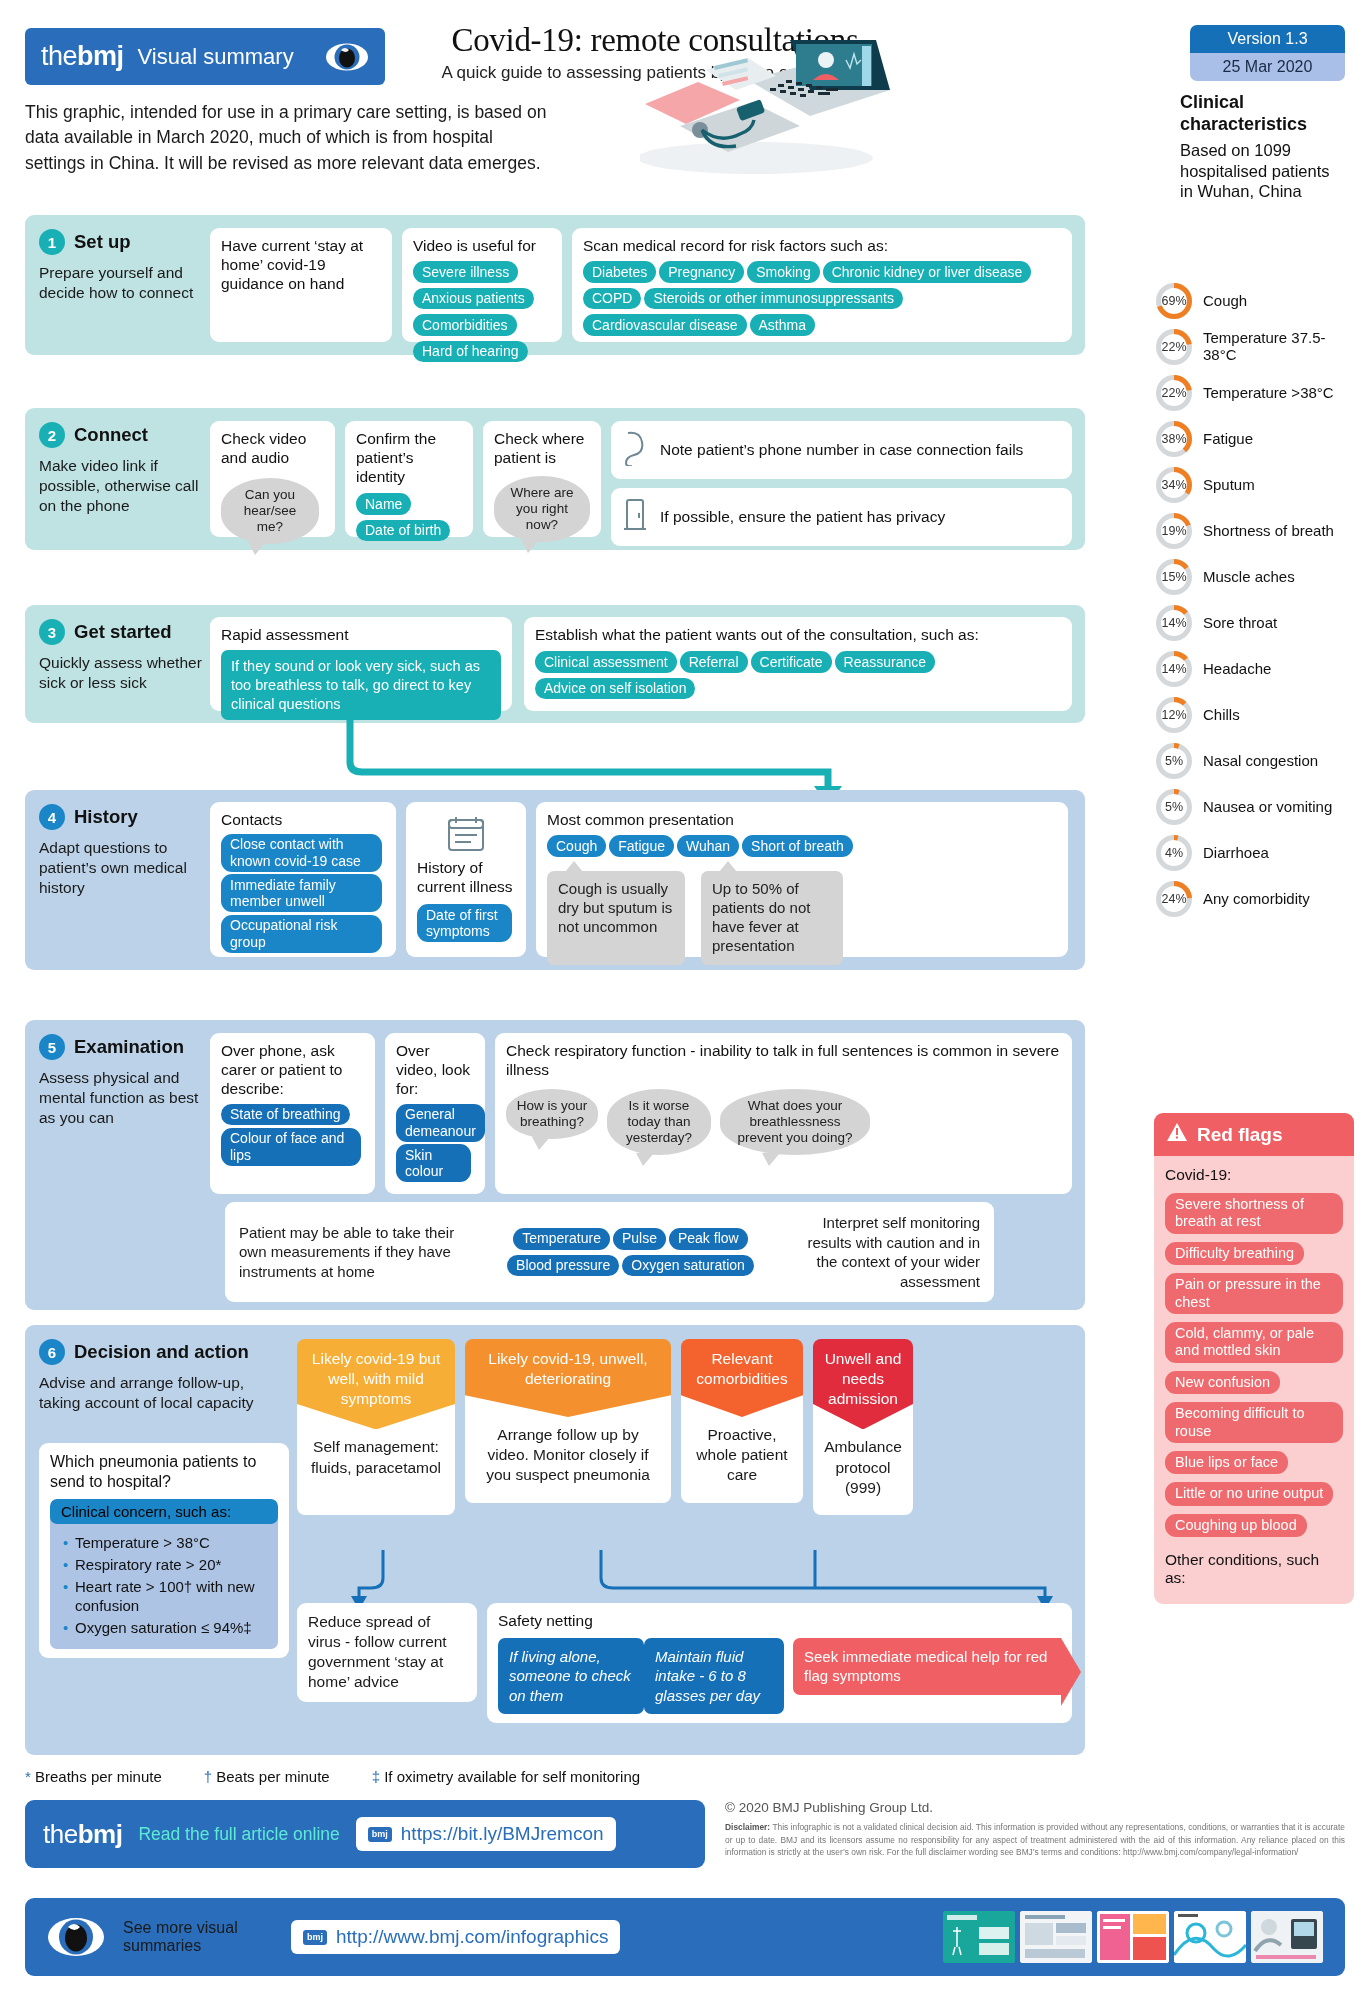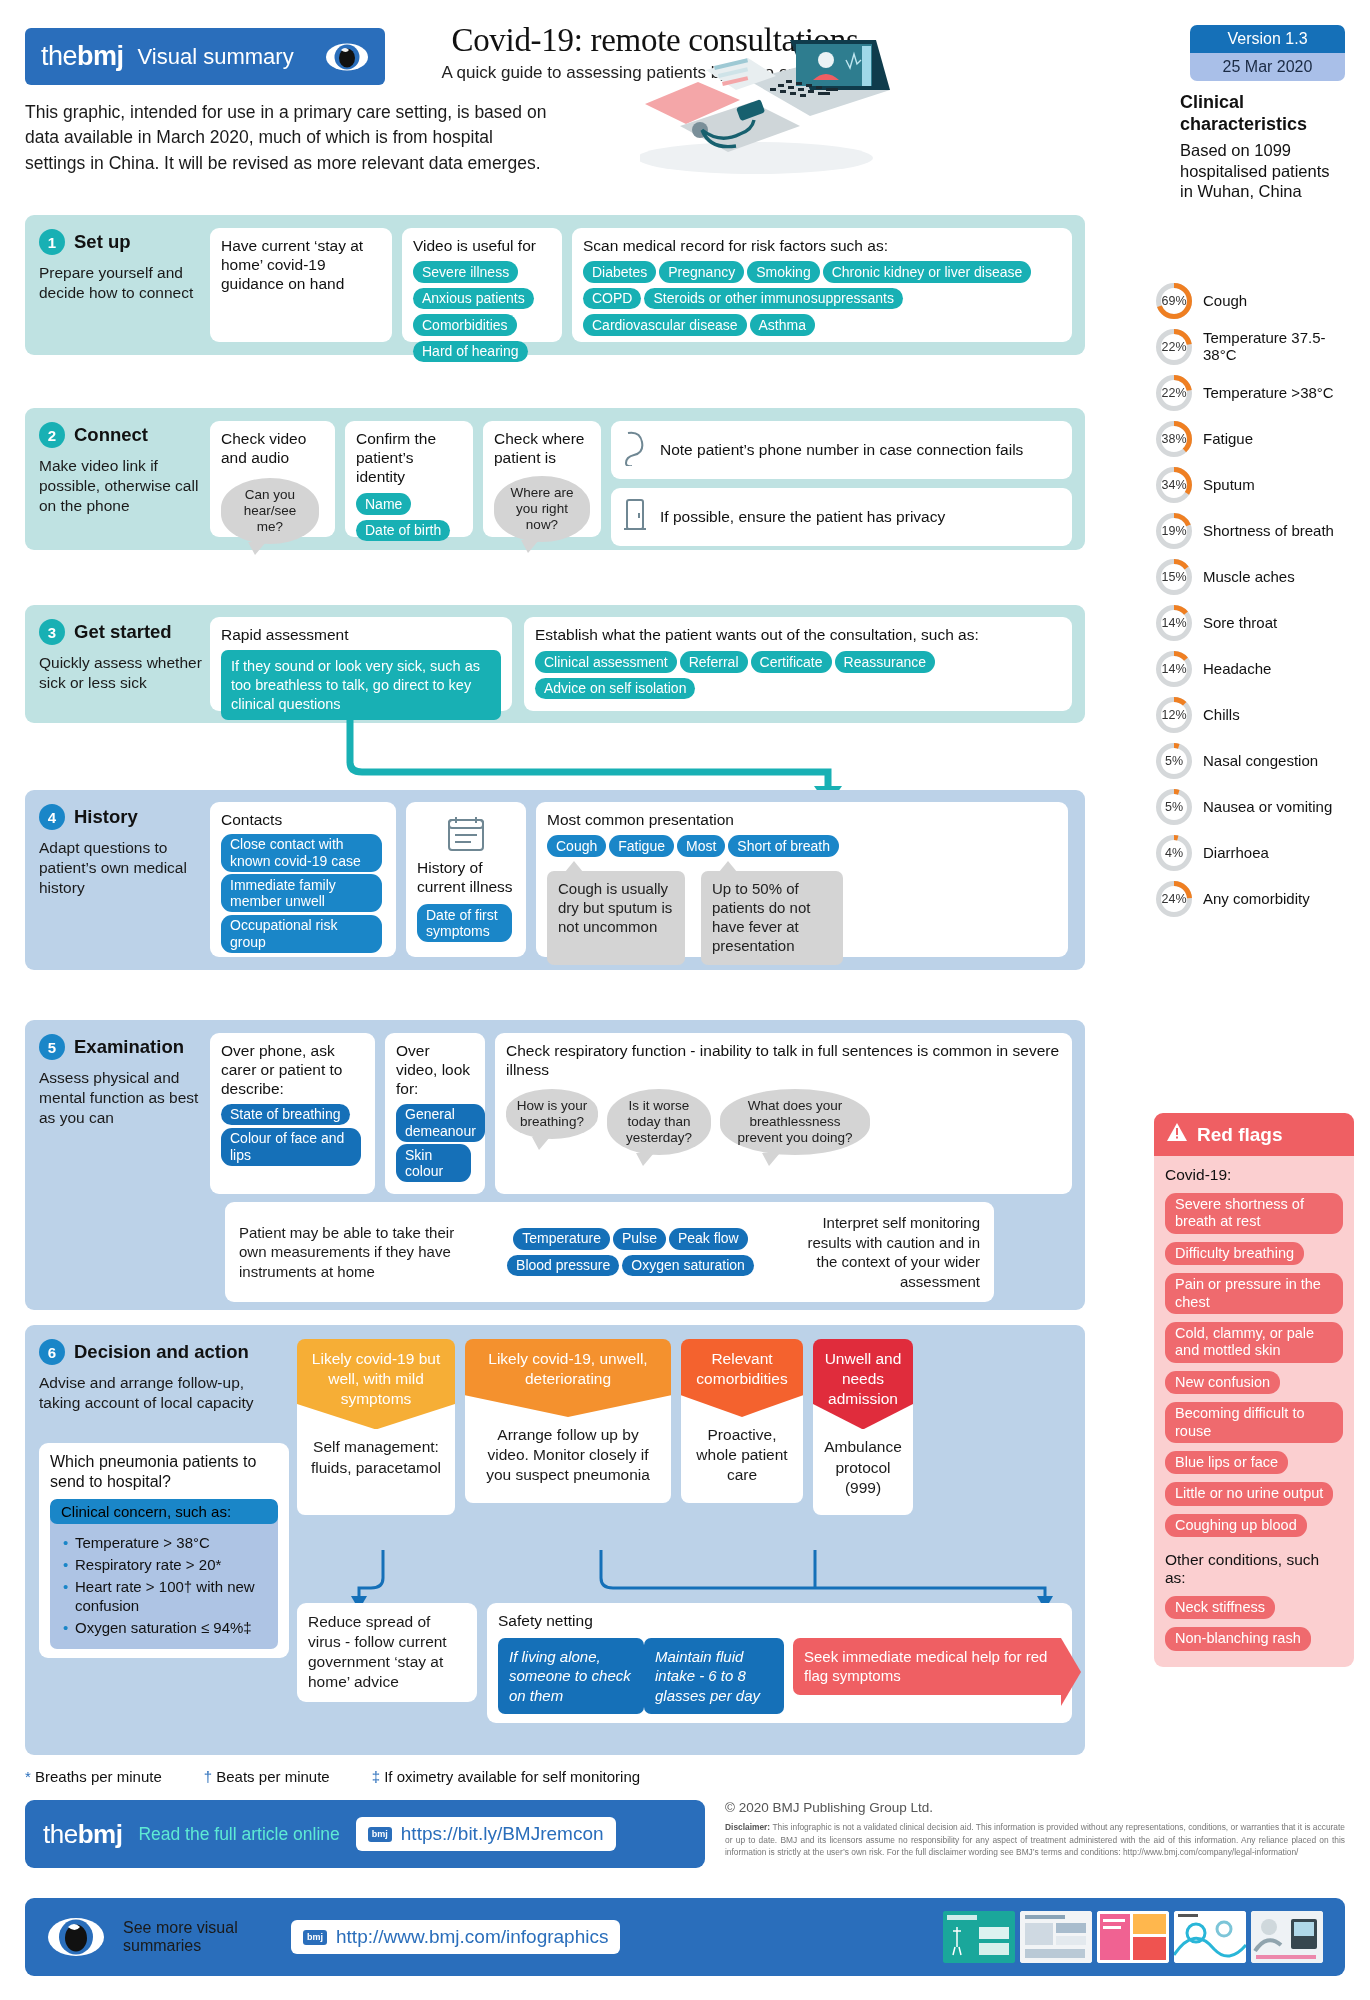--- a/index.html
+++ b/index.html
@@ -370,21 +370,20 @@
             <rect x="10" y="6" width="2" height="7" fill="#ef5f63"></rect>
             <rect x="10" y="14.5" width="2" height="2" fill="#ef5f63"></rect>
           </svg>
       </span>
       <span>Red flags</span>
     </div>
     <div class="rf-body">
       <div class="rf-sec">Covid-19:</div>
       <div id="rf-items1"><div style="background:#ef6a6e;color:#fff;border-radius:11px;font-size:14.5px;padding:3px 10px;margin:4px 0;display:inline-block;line-height:1.2;">Severe shortness of breath at rest</div><div style="background:#ef6a6e;color:#fff;border-radius:11px;font-size:14.5px;padding:3px 10px;margin:4px 0;display:inline-block;line-height:1.2;">Difficulty breathing</div><div style="background:#ef6a6e;color:#fff;border-radius:11px;font-size:14.5px;padding:3px 10px;margin:4px 0;display:inline-block;line-height:1.2;">Pain or pressure in the chest</div><div style="background:#ef6a6e;color:#fff;border-radius:11px;font-size:14.5px;padding:3px 10px;margin:4px 0;display:inline-block;line-height:1.2;">Cold, clammy, or pale and mottled skin</div><div style="background:#ef6a6e;color:#fff;border-radius:11px;font-size:14.5px;padding:3px 10px;margin:4px 0;display:inline-block;line-height:1.2;">New confusion</div><div style="background:#ef6a6e;color:#fff;border-radius:11px;font-size:14.5px;padding:3px 10px;margin:4px 0;display:inline-block;line-height:1.2;">Becoming difficult to rouse</div><div style="background:#ef6a6e;color:#fff;border-radius:11px;font-size:14.5px;padding:3px 10px;margin:4px 0;display:inline-block;line-height:1.2;">Blue lips or face</div><div style="background:#ef6a6e;color:#fff;border-radius:11px;font-size:14.5px;padding:3px 10px;margin:4px 0;display:inline-block;line-height:1.2;">Little or no urine output</div><div style="background:#ef6a6e;color:#fff;border-radius:11px;font-size:14.5px;padding:3px 10px;margin:4px 0;display:inline-block;line-height:1.2;">Coughing up blood</div></div>
       <div class="rf-sec mt">Other conditions, such as:</div>
-      <div id="rf-items2"><div style="background:#ef6a6e;color:#fff;border-radius:11px;font-size:14.5px;padding:3px 10px;margin:4px 0;display:inline-block;line-height:1.2;">Neck stiffness</div><div style="background:#ef6a6e;color:#fff;border-radius:11px;font-size:14.5px;padding:3px 10px;margin:4px 0;display:inline-block;line-height:1.2;">Non-blanching rash</div></div>
     </div>
   </div>
 
   <div class="step s-teal" style="left:25px; top:215px; width:1060px; height:140px;">
     <div style="display:flex; height:100%;">
       <div class="step-left">
         <div class="step-head">
           <div class="step-num" style="background:#18b0b4;">1</div>
           <div class="step-title">Set up</div>
         </div>
@@ -512,21 +511,21 @@
                 <line x1="10" y1="27" x2="26" y2="27" stroke="#6f8793" stroke-width="2"></line>
                 <line x1="11" y1="2" x2="11" y2="8" stroke="#6f8793" stroke-width="2"></line>
                 <line x1="31" y1="2" x2="31" y2="8" stroke="#6f8793" stroke-width="2"></line>
               </svg>
           </div>
           <div class="card-title">History of current illness</div>
           <div style="margin-top:5px;"><span class="pill blue">Date of first symptoms</span></div>
         </div>
         <div class="card" style="flex:1;">
           <div class="card-title">Most common presentation</div>
-          <div id="s4-pills3" style="margin-top:3px;"><span class="pill blue">Cough</span><span class="pill blue">Fatigue</span><span class="pill blue">Most</span><span class="pill blue">Short of breath</span></div>
+          <div id="s4-pills3" style="margin-top:3px;"><span class="pill blue">Cough</span><span class="pill blue">Fatigue</span><span class="pill blue">Wuhan</span><span class="pill blue">Short of breath</span></div>
           <div style="display:flex; gap:16px; margin-top:12px;">
             <div class="gbox tail" style="width:138px;">Cough is usually dry but sputum is not uncommon</div>
             <div class="gbox tail" style="width:142px;">Up to 50% of patients do not have fever at presentation</div>
           </div>
         </div>
       </div>
     </div>
   </div>
 
   <div class="step s-blue" style="left:25px; top:1020px; width:1060px; height:290px;">

